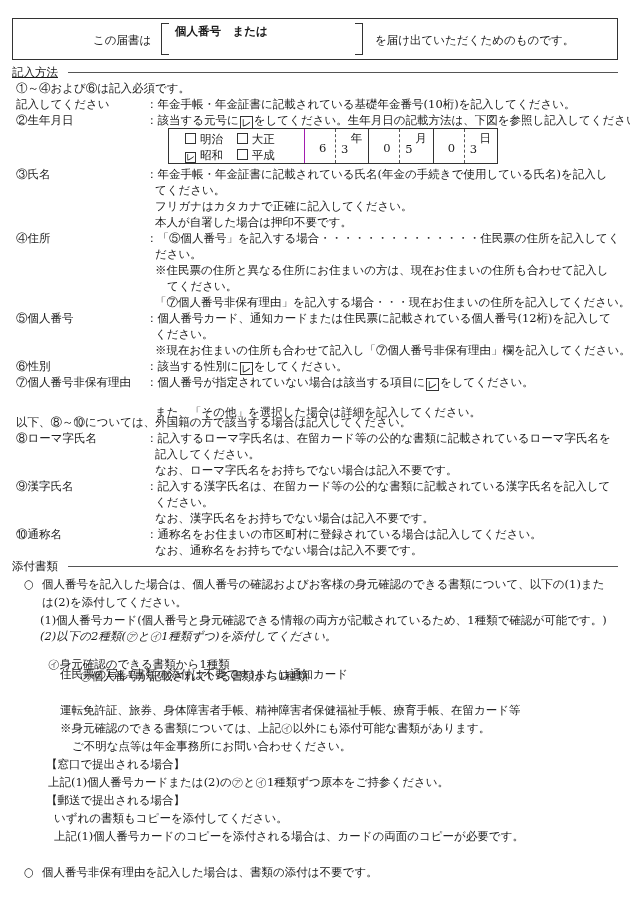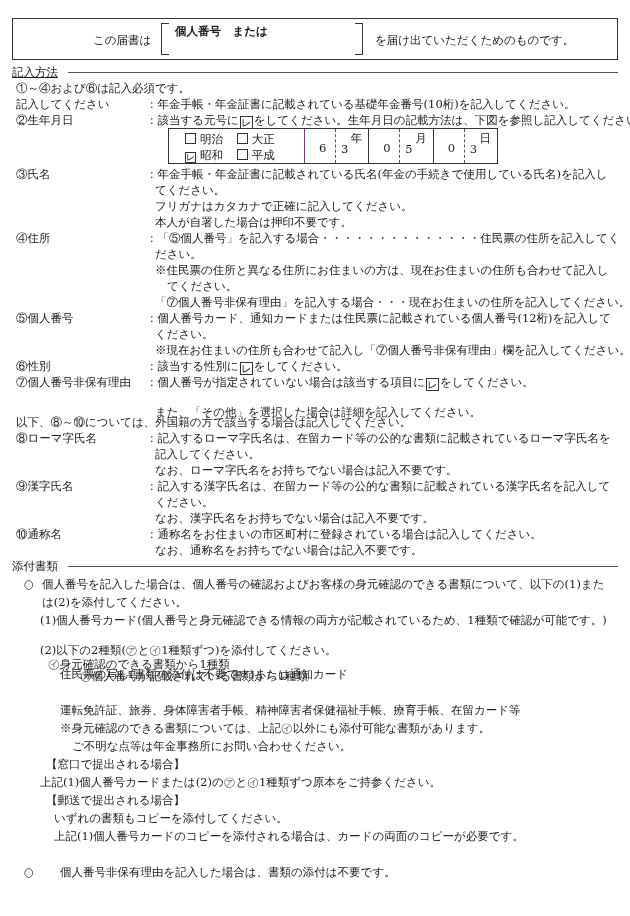--- a/index.html
+++ b/index.html
@@ -136,27 +136,27 @@
 
 <div class="section-head" style="top:558px;">
   <span style="line-height:16px;">添付書類</span>
   <span class="rule"></span>
 </div>
 
 <span class="abs" style="left:24px;top:576px;">○</span>
 <span class="abs" style="left:42px;top:576px;">個人番号を記入した場合は、個人番号の確認およびお客様の身元確認のできる書類について、以下の(1)また</span>
 <span class="abs" style="left:42px;top:594px;">は(2)を添付してください。</span>
 <span class="abs" style="left:40px;top:612px;">(1)個人番号カード(個人番号と身元確認できる情報の両方が記載されているため、1種類で確認が可能です。)</span>
-<span class="abs" style="left:40px;top:642px;">(2)以下の2種類(㋐と㋑1種類ずつ)を添付してください。</span>
+<span class="abs" style="left:40px;top:628px;font-style:italic;">(2)以下の2種類(㋐と㋑1種類ずつ)を添付してください。</span>
 <span class="abs" style="left:48px;top:668px;margin-left:32px;">㋐個人番号が記載されている書類から1種類</span>
 <span class="abs" style="left:60px;top:666px;">住民票の写し(書類の添付は不要です)または通知カード</span>
 <span class="abs" style="left:48px;top:656px;">㋑身元確認のできる書類から1種類</span>
 <span class="abs" style="left:60px;top:702px;">運転免許証、旅券、身体障害者手帳、精神障害者保健福祉手帳、療育手帳、在留カード等</span>
 <span class="abs" style="left:60px;top:720px;">※身元確認のできる書類については、上記㋑以外にも添付可能な書類があります。</span>
 <span class="abs" style="left:72px;top:738px;">ご不明な点等は年金事務所にお問い合わせください。</span>
 <span class="abs" style="left:46px;top:756px;">【窓口で提出される場合】</span>
-<span class="abs" style="left:40px;top:774px;">上記(1)個人番号カードまたは(2)の㋐と㋑1種類ずつ原本をご持参ください。</span>
+<span class="abs" style="left:48px;top:774px;">上記(1)個人番号カードまたは(2)の㋐と㋑1種類ずつ原本をご持参ください。</span>
 <span class="abs" style="left:46px;top:792px;">【郵送で提出される場合】</span>
 <span class="abs" style="left:54px;top:810px;">いずれの書類もコピーを添付してください。</span>
 <span class="abs" style="left:54px;top:828px;">上記(1)個人番号カードのコピーを添付される場合は、カードの両面のコピーが必要です。</span>
 
 <span class="abs" style="left:24px;top:864px;">○</span>
-<span class="abs" style="left:60px;top:864px;">個人番号非保有理由を記入した場合は、書類の添付は不要です。</span>
+<span class="abs" style="left:42px;top:864px;">個人番号非保有理由を記入した場合は、書類の添付は不要です。</span>
 
 </body></html>

